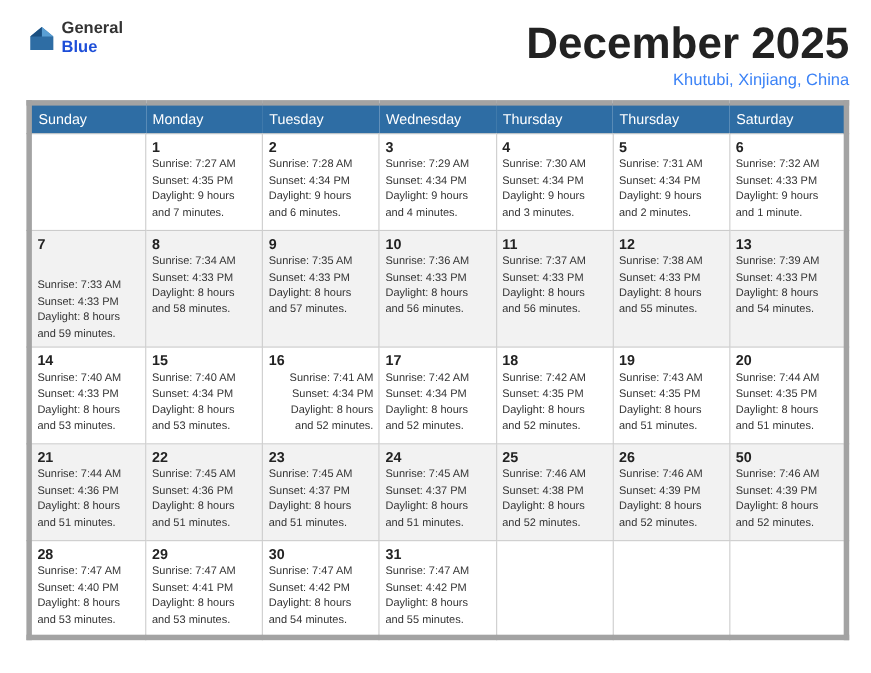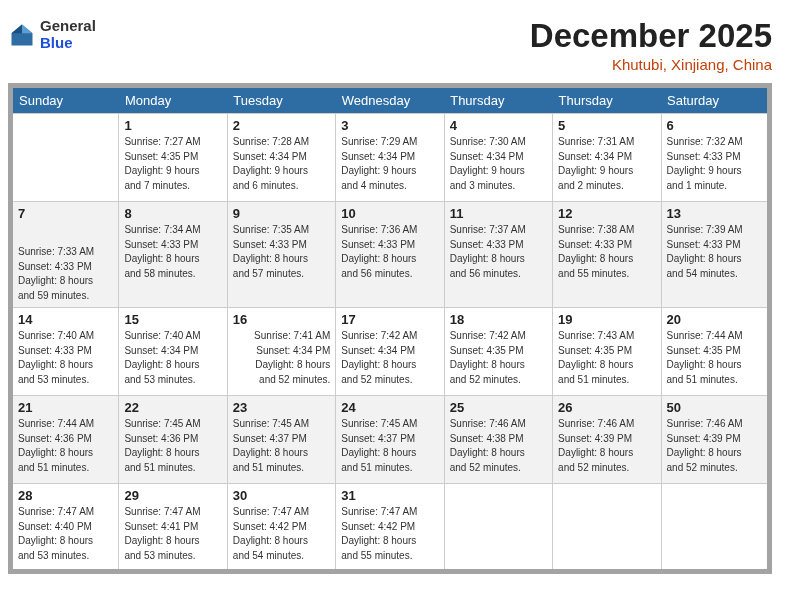--- a/index.html
+++ b/index.html
@@ -6,21 +6,21 @@
     body {
       width: 792px;
       height: 612px;
       background: #fff;
       font-family: Arial, sans-serif;
       overflow: hidden;
     }
     .page {
       width: 792px;
       height: 584px;
-      padding: 18px 20px 10px 8px;
+      padding: 18px 20px 10px 24px;
       display: flex;
       flex-direction: column;
     }
     .header {
       display: flex;
       justify-content: space-between;
       align-items: flex-start;
       margin-bottom: 10px;
     }
     .logo {
@@ -44,29 +44,29 @@
       color: #1d4ed8;
     }
     .logo-icon {
       width: 28px;
       height: 28px;
     }
     .title-block {
       text-align: right;
     }
     .month-title {
-      font-size: 33px;
+      font-size: 40px;
       font-weight: bold;
       color: #222;
       line-height: 1.1;
       text-align: right;
     }
     .location {
       font-size: 15px;
-      color: #c2410c;
+      color: #3b82f6;
       margin-top: 2px;
     }
     .calendar {
       flex: 1;
       border: 5px solid #a3a3a3;
       border-collapse: collapse;
       width: 100%;
       table-layout: fixed;
     }
     .calendar th {

